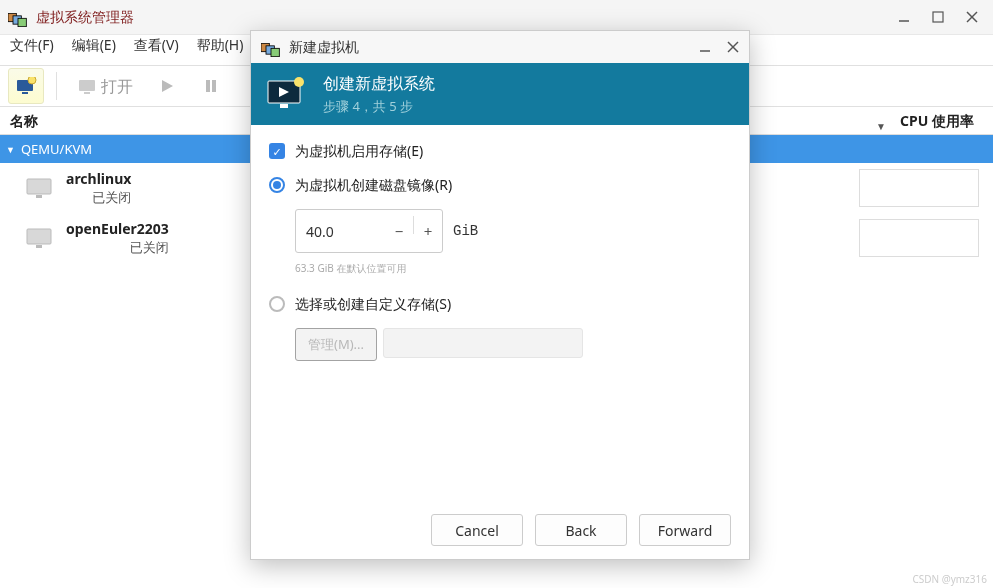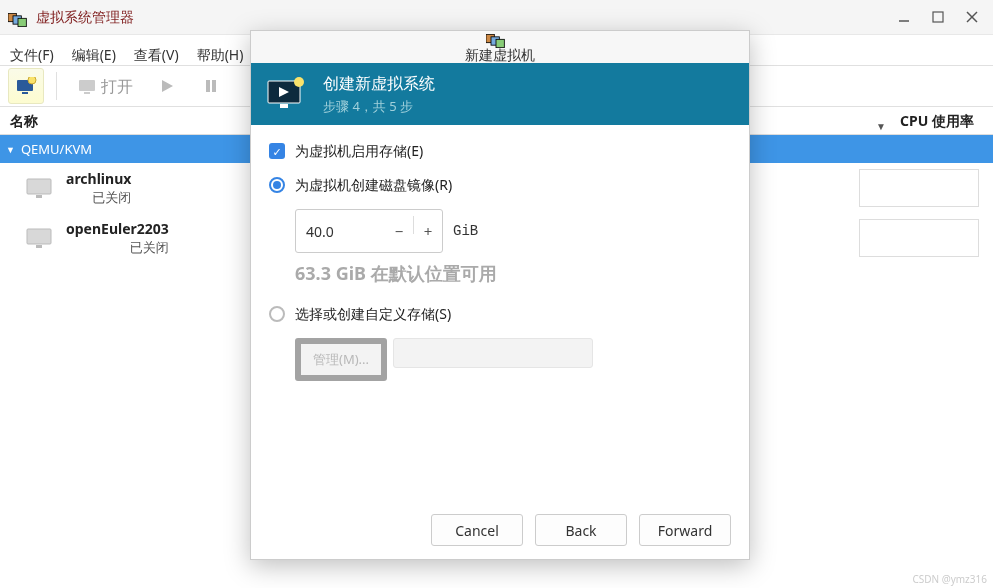--- a/index.html
+++ b/index.html
@@ -7,21 +7,21 @@
 
     
     .main-titlebar { height: 35px; display: flex; align-items: center; padding: 0 8px; background: #f5f5f5; border-bottom: 1px solid #e8e8e8; }
     .app-icon { width: 20px; height: 14px; margin-right: 8px; display:inline-block;}
     .app-icon svg { width:100%; height:100%; }
     .main-title { font-size: 14px; color: #7f1d1d; font-weight: 500; }
     .win-controls { margin-left: auto; display: flex; gap: 20px; padding-right: 6px; }
     .win-btn { width: 14px; height: 14px; display: flex; align-items:center; justify-content:center; color:#555; cursor:pointer;}
     
     
-    .menubar { height: 30px; display: flex; align-items: flex-end; padding: 0 10px; gap: 18px; font-size: 14px; color: #333; }
+    .menubar { height: 30px; display: flex; align-items: flex-start; padding: 0 10px; gap: 18px; font-size: 14px; color: #333; }
     .menu-item { cursor: pointer; }
     
     
     .toolbar { height: 42px; border-top: 1px solid #e0e0e0; border-bottom: 1px solid #e0e0e0; display:flex; align-items:center; padding: 0 8px; gap: 8px;}
     .tb-btn { width: 36px; height: 36px; display:flex; align-items:center; justify-content:center; border-radius:3px; color:#888;}
     .tb-btn.primary { background: linear-gradient(#fafbe8, #fdfcd0); border:1px solid #e8e8c0;}
     .tb-open { display:flex; align-items:center; gap:2px; padding: 0 8px; color:#999;}
     .vline { width:1px; height:28px; background:#e0e0e0; margin:0 4px;}
 
     
@@ -36,21 +36,21 @@
     .hv-arrow { font-size:9px; margin-right:6px;}
     .vm-row { display:flex; align-items:center; padding: 6px 4px 6px 24px;}
     .vm-icon { width:32px; height:22px; margin-right:10px; display:flex; align-items:center; justify-content:center;}
     .vm-text { display:flex; flex-direction:column;}
     .vm-name { font-size:14px; font-weight:bold; color:#222;}
     .vm-status { font-size:13px; color:#555;text-align:right;}
     .cpu-cell { width:120px; height:38px; border:1px solid #ddd; margin-left:auto; margin-right:10px;}
 
     
     .dialog { position:absolute; left:250px; top:30px; width:500px; height:530px; background:#fff; border:1px solid #ccc; box-shadow:0 6px 24px rgba(0,0,0,0.25); display:flex; flex-direction:column;}
-    .dlg-titlebar { height:32px; display:flex; align-items:center; padding:0 10px; background:#f7f7f7;flex-direction:column;}
+    .dlg-titlebar { height:32px; display:flex; align-items:center; padding:0 10px; background:#f7f7f7;}
     .dlg-title { font-size:14px; color:#333; font-weight:500;}
     .dlg-win-ctrl { margin-left:auto; display:flex; gap:16px; color:#555;}
     .dlg-win-ctrl span { cursor:pointer;}
     .dlg-banner { background:#137a9e; height:62px; display:flex; align-items:center; padding:0 14px; gap:16px;}
     .banner-icon { width:42px; height:34px; display:flex; align-items:center; justify-content:center;}
     .banner-text { display:flex; flex-direction:column;}
     .banner-title { color:#fff; font-size:16px;}
     .banner-step { color:#a0d0db; font-size:13px; margin-top:2px;}
     .dlg-body { flex:1; padding: 16px 18px;}
     .chk-row, .radio-row { display:flex; align-items:center; margin-bottom:14px; font-size:14px; color:#222;}
@@ -58,23 +58,23 @@
     .radio { width:16px; height:16px; border-radius:50%; border:2px solid #3584e4; margin-right:10px; display:flex; align-items:center; justify-content:center;}
     .radio.checked::after { content:""; width:8px; height:8px; border-radius:50%; background:#3584e4;}
     .radio.unchecked { border-color:#bbb;}
     .spin-row { display:flex; align-items:center; margin-left:26px; margin-bottom:8px; gap:10px;}
     .spinbox { width:148px; height:44px; border:1px solid #ccc; border-radius:3px; display:flex; align-items:center;}
     .spin-val { flex:1; padding-left:10px; font-size:14px; color:#333;}
     .spin-btns { display:flex;}
     .spin-btn { width:28px; height:30px; display:flex; align-items:center; justify-content:center; font-size:15px; color:#555; cursor:pointer;}
     .spin-sep { width:1px; height:18px; background:#ddd;}
     .unit { font-size:14px; color:#333;font-family:Liberation Mono, monospace;}
-    .avail { margin-left:26px; font-size:18px; color:#aaa; margin-bottom:18px;font-weight:bold;}
+    .avail { margin-left:26px; font-size:10px; color:#aaa; margin-bottom:18px;}
     .mgmt-row { display:flex; gap:6px; margin-left:26px;}
-    .mgmt-btn { background:#f3f3f3; border:6px solid #a3a3a3; color:#b8b8b8; padding:6px 12px; border-radius:3px; font-size:13px;}
+    .mgmt-btn { background:#f3f3f3; border:1px solid #a3a3a3; color:#b8b8b8; padding:6px 12px; border-radius:3px; font-size:13px;}
     .mgmt-input { background:#f3f3f3; border:1px solid #e5e5e5; width:200px; height:30px; border-radius:3px;}
     .dlg-footer { height:58px; display:flex; align-items:center; justify-content:flex-end; gap:12px; padding:0 18px;}
     .dlg-btn { min-width:92px; height:32px; border:1px solid #ccc; background:#fdfdfd; border-radius:3px; font-size:14px; color:#333; cursor:pointer;}
 
     .watermark { position:absolute; bottom:2px; right:6px; font-size:10px; color:#ccc;}
   </style>
 </head>
 <body>
 
 <div class="main-titlebar">

